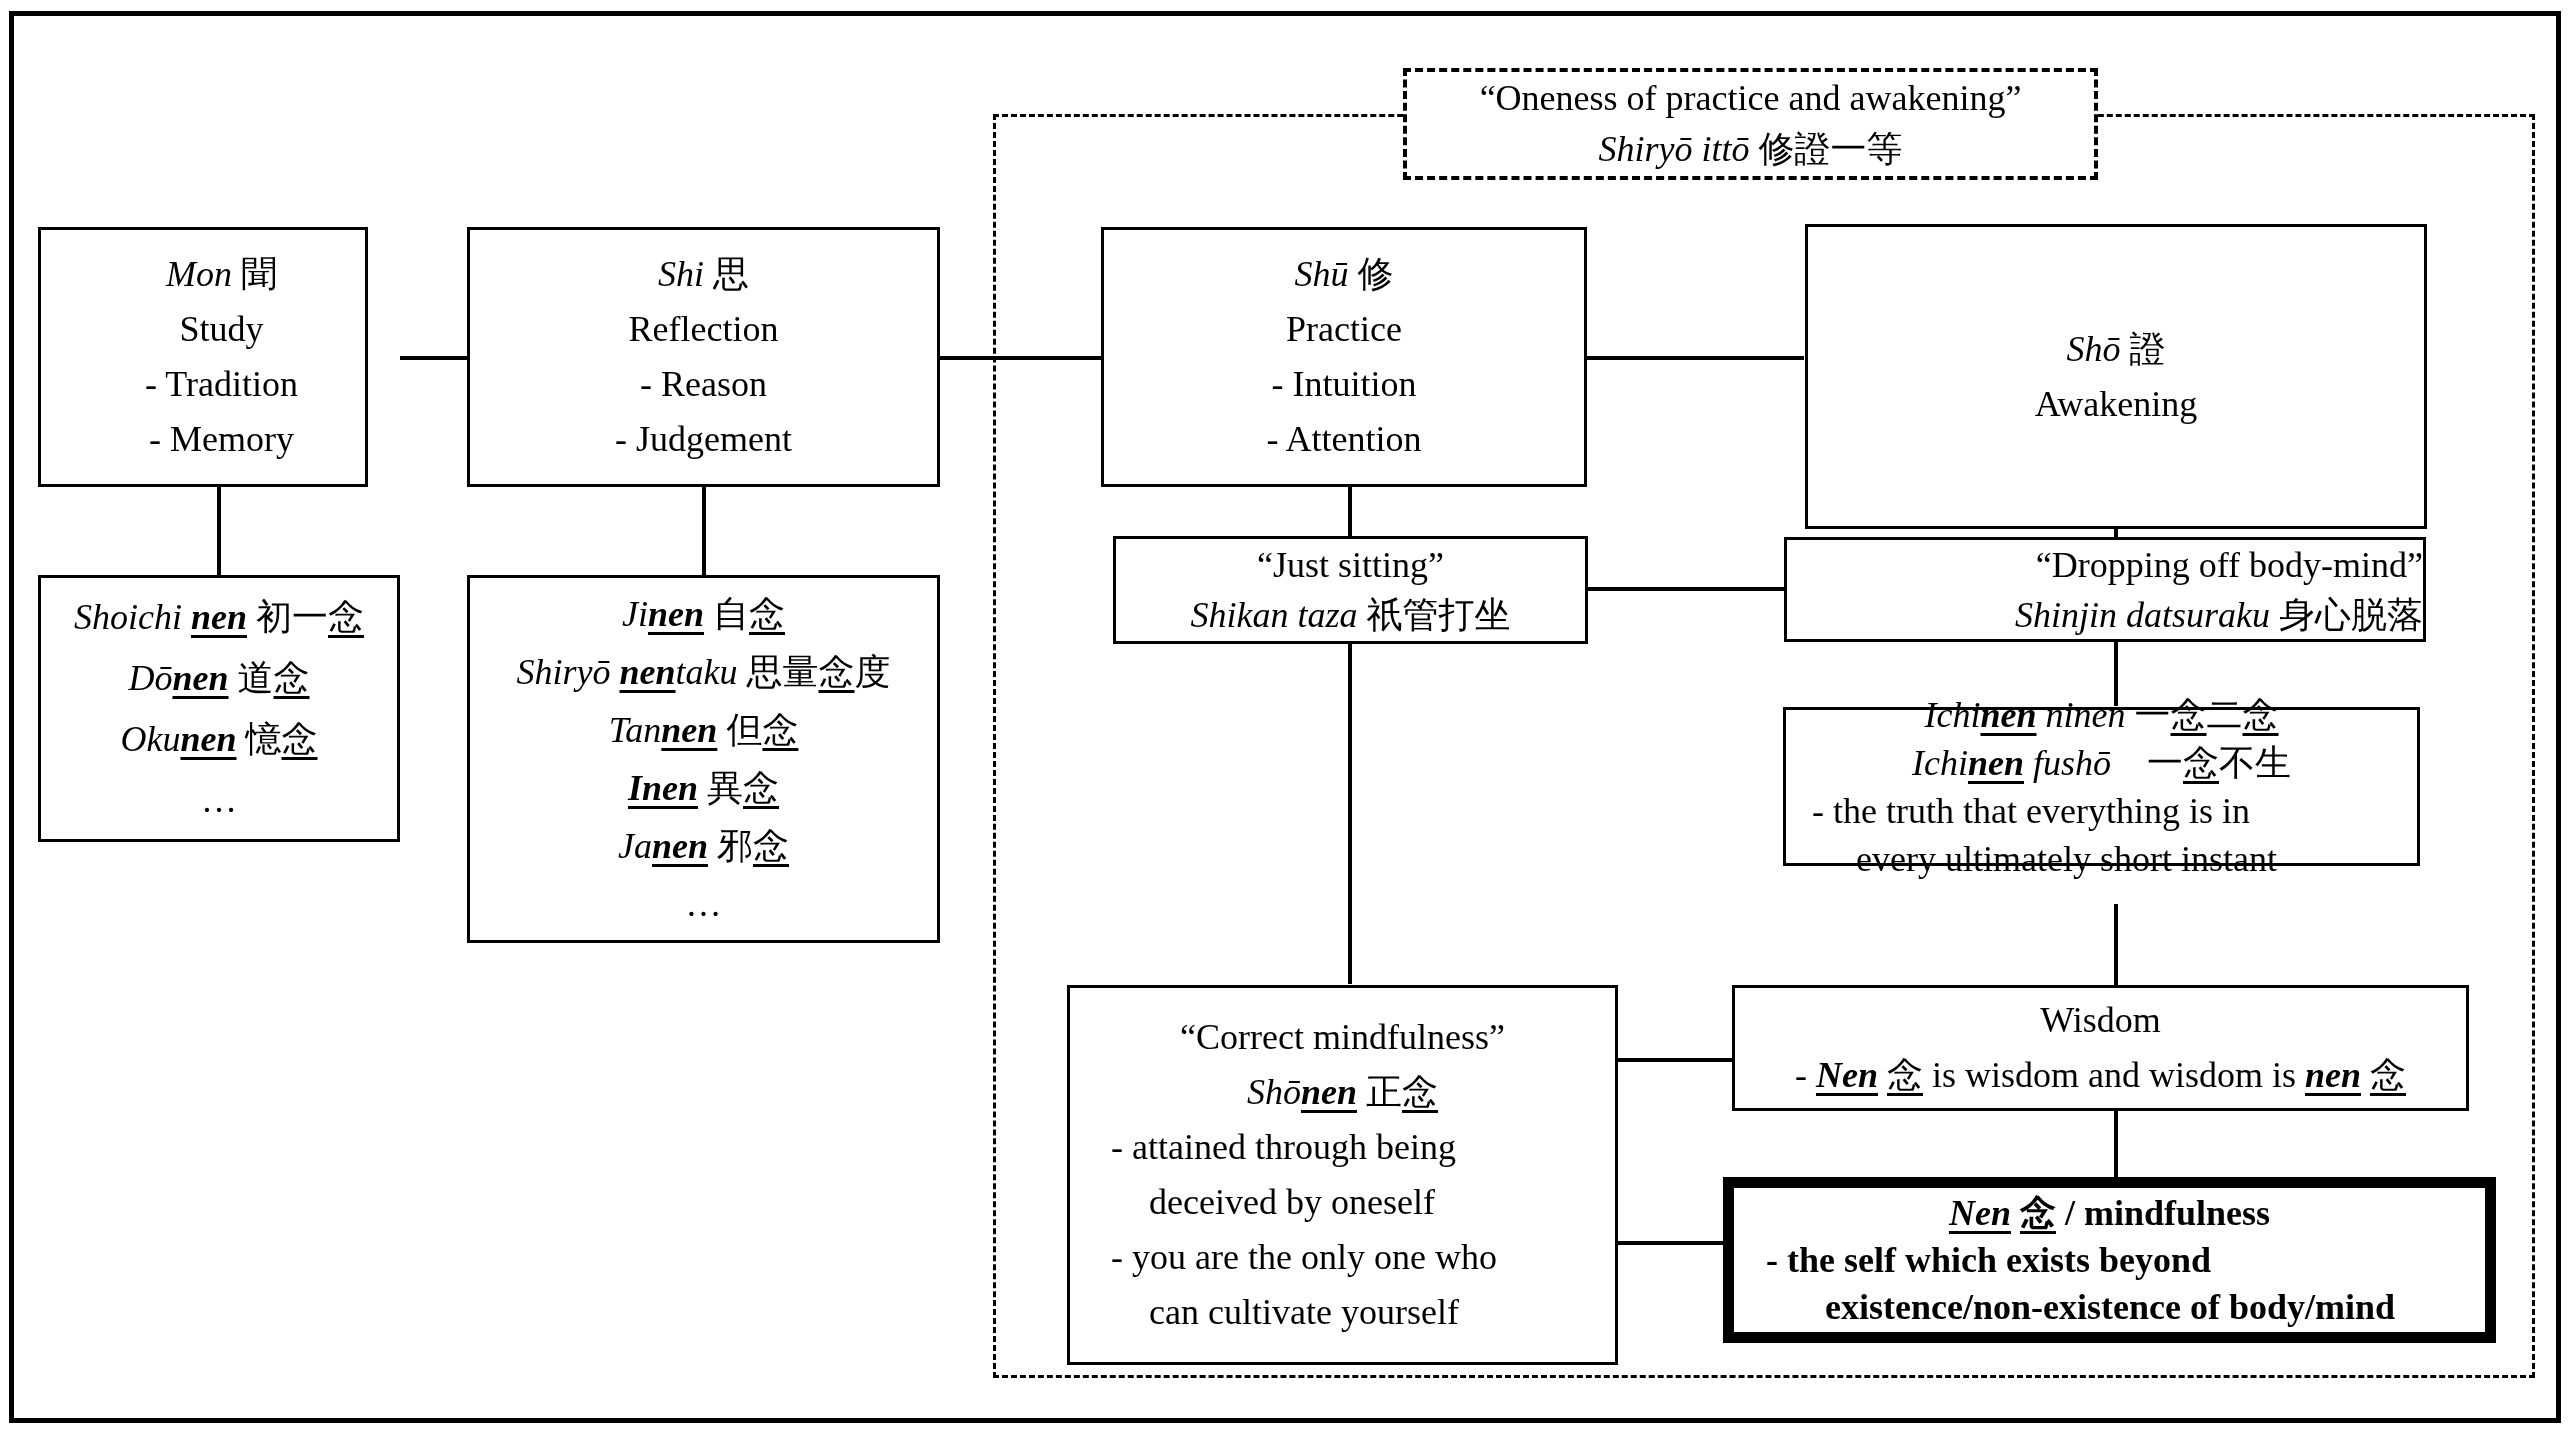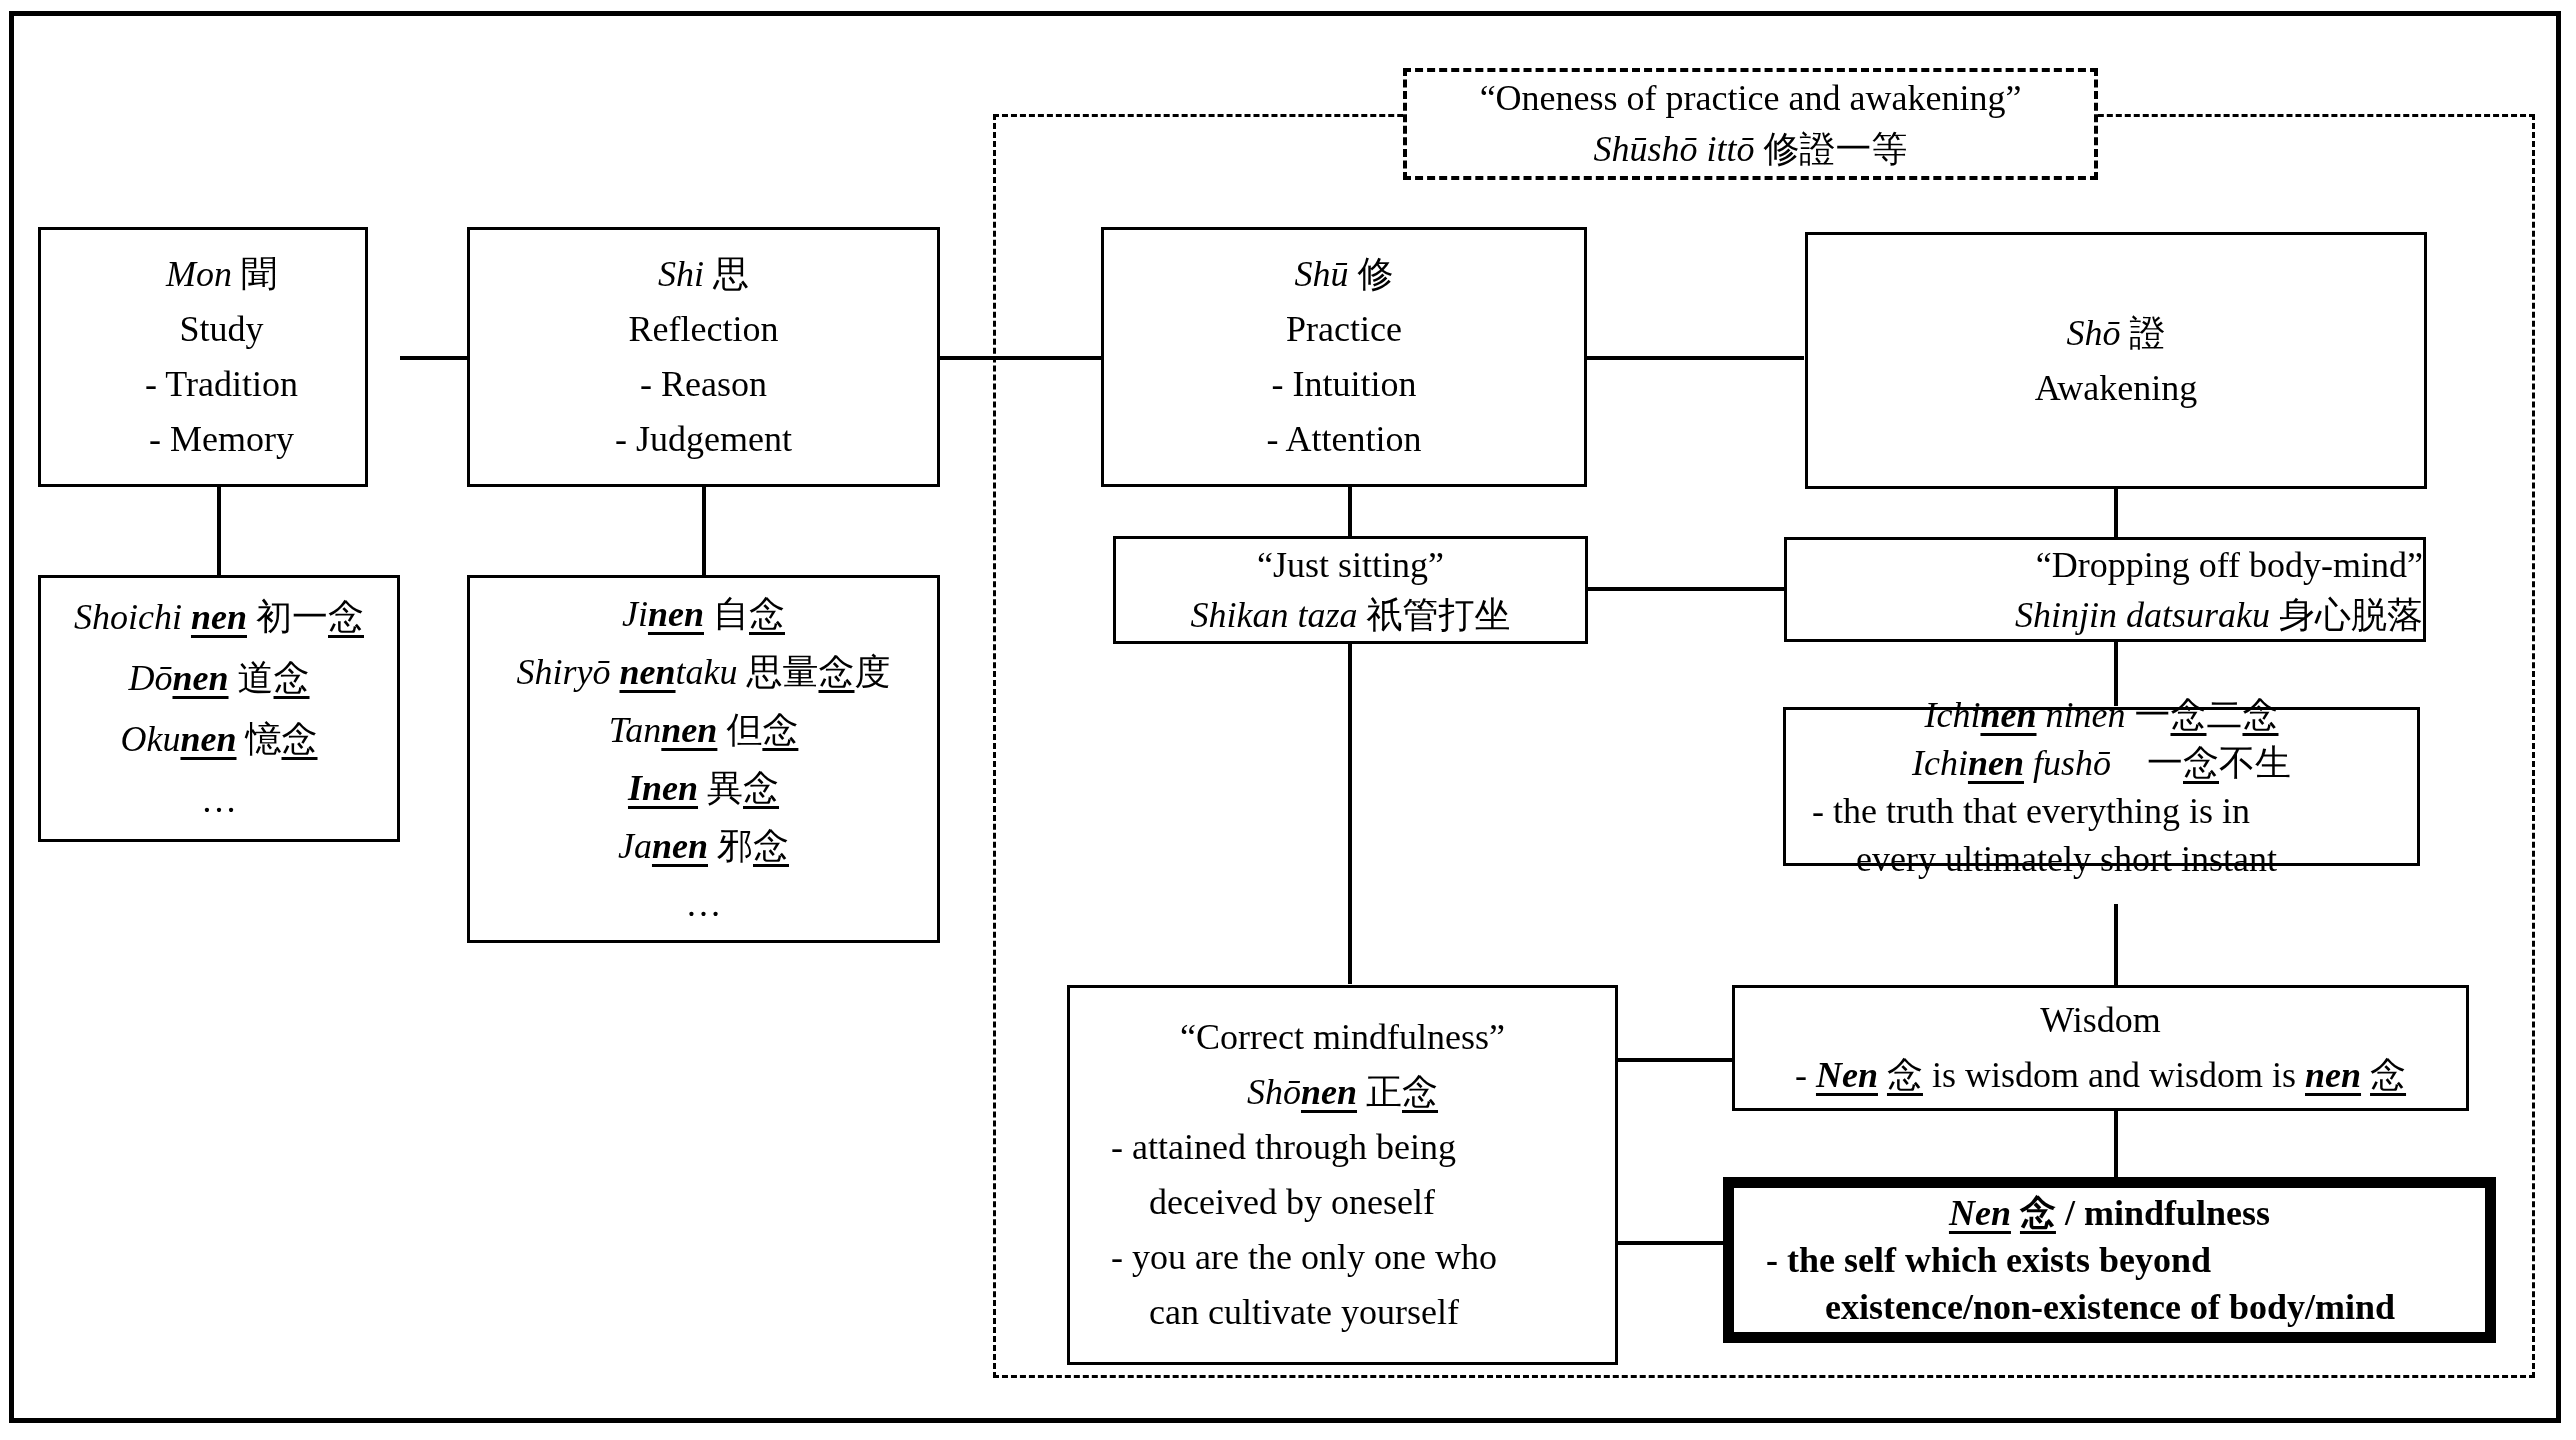--- a/index.html
+++ b/index.html
@@ -24,21 +24,21 @@
   }
   .box.dashed{border:4.1px dashed #000;}
   .ln{width:100%;}
   .bullet{text-align:left;}
   .cont{text-align:left;}
   
   #box-oneness{left:1403px;top:68px;width:695px;height:112px;line-height:51px;z-index:4;}
   #box-mon{left:38px;top:227px;width:330px;height:260px;padding-left:37px;}
   #box-shi{left:467px;top:227px;width:473px;height:260px;}
   #box-practice{left:1101px;top:227px;width:486px;height:260px;}
-  #box-awakening{left:1805px;top:232px;width:622px;height:257px;align-items:flex-end;}
+  #box-awakening{left:1805px;top:224px;width:622px;height:305px;align-items:flex-end;}
   #box-shoichi{left:38px;top:575px;width:362px;height:267px;line-height:61px;}
   #box-jinen{left:467px;top:575px;width:473px;height:368px;line-height:58px;}
   #box-just-sitting{left:1113px;top:536px;width:475px;height:108px;line-height:50px;}
   #box-dropping{left:1784px;top:537px;width:642px;height:105px;line-height:50px;text-align:right;}
   #box-ichinen{left:1783px;top:707px;width:637px;height:159px;line-height:48px;}
   #box-ichinen .bullet{padding-left:26px;}
   #box-ichinen .cont{padding-left:70px;}
   #box-correct{left:1067px;top:985px;width:551px;height:380px;}
   #box-correct .bullet{padding-left:41px;}
   #box-correct .cont{padding-left:79px;}
@@ -67,21 +67,21 @@
 <div class="vline" style="left:702px;top:487px;height:88px;"></div>
 <div class="vline" style="left:1348px;top:487px;height:50px;"></div>
 <div class="vline" style="left:1348px;top:642px;height:342px;"></div>
 <div class="vline" style="left:2114px;top:486px;height:53px;"></div>
 <div class="vline" style="left:2114px;top:641px;height:65px;"></div>
 <div class="vline" style="left:2114px;top:904px;height:81px;"></div>
 <div class="vline" style="left:2114px;top:1110px;height:67px;"></div>
 
 <div id="box-oneness" class="box dashed">
   <div class="ln"><span>“Oneness of practice and awakening”</span></div>
-  <div class="ln"><span class="i">Shūshō ittō</span><span> 修證一等</span></div>
+  <div class="ln"><span class="i">Shiryō ittō</span><span> 修證一等</span></div>
 </div>
 
 <div id="box-mon" class="box">
   <div class="ln"><span class="i">Mon</span><span> 聞</span></div>
   <div class="ln"><span>Study</span></div>
   <div class="ln"><span>- Tradition</span></div>
   <div class="ln"><span>- Memory</span></div>
 </div>
 
 <div id="box-shi" class="box">

